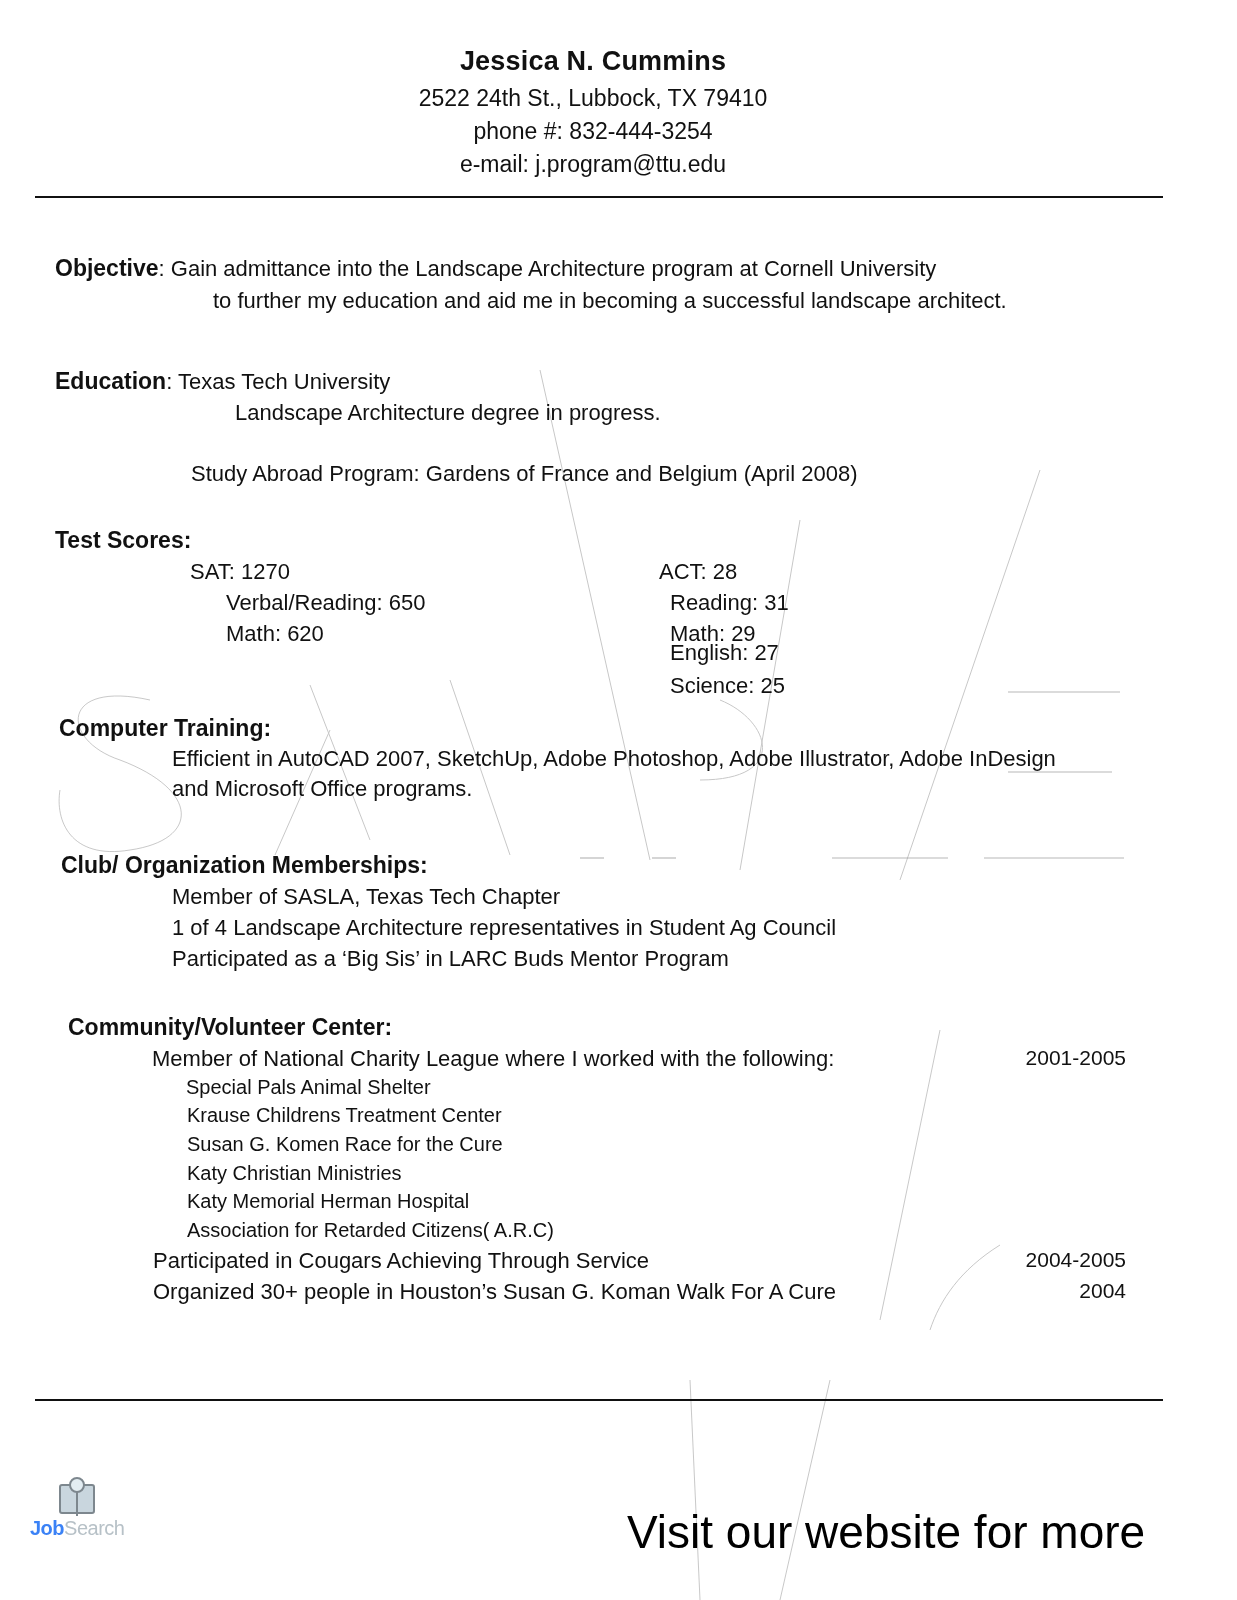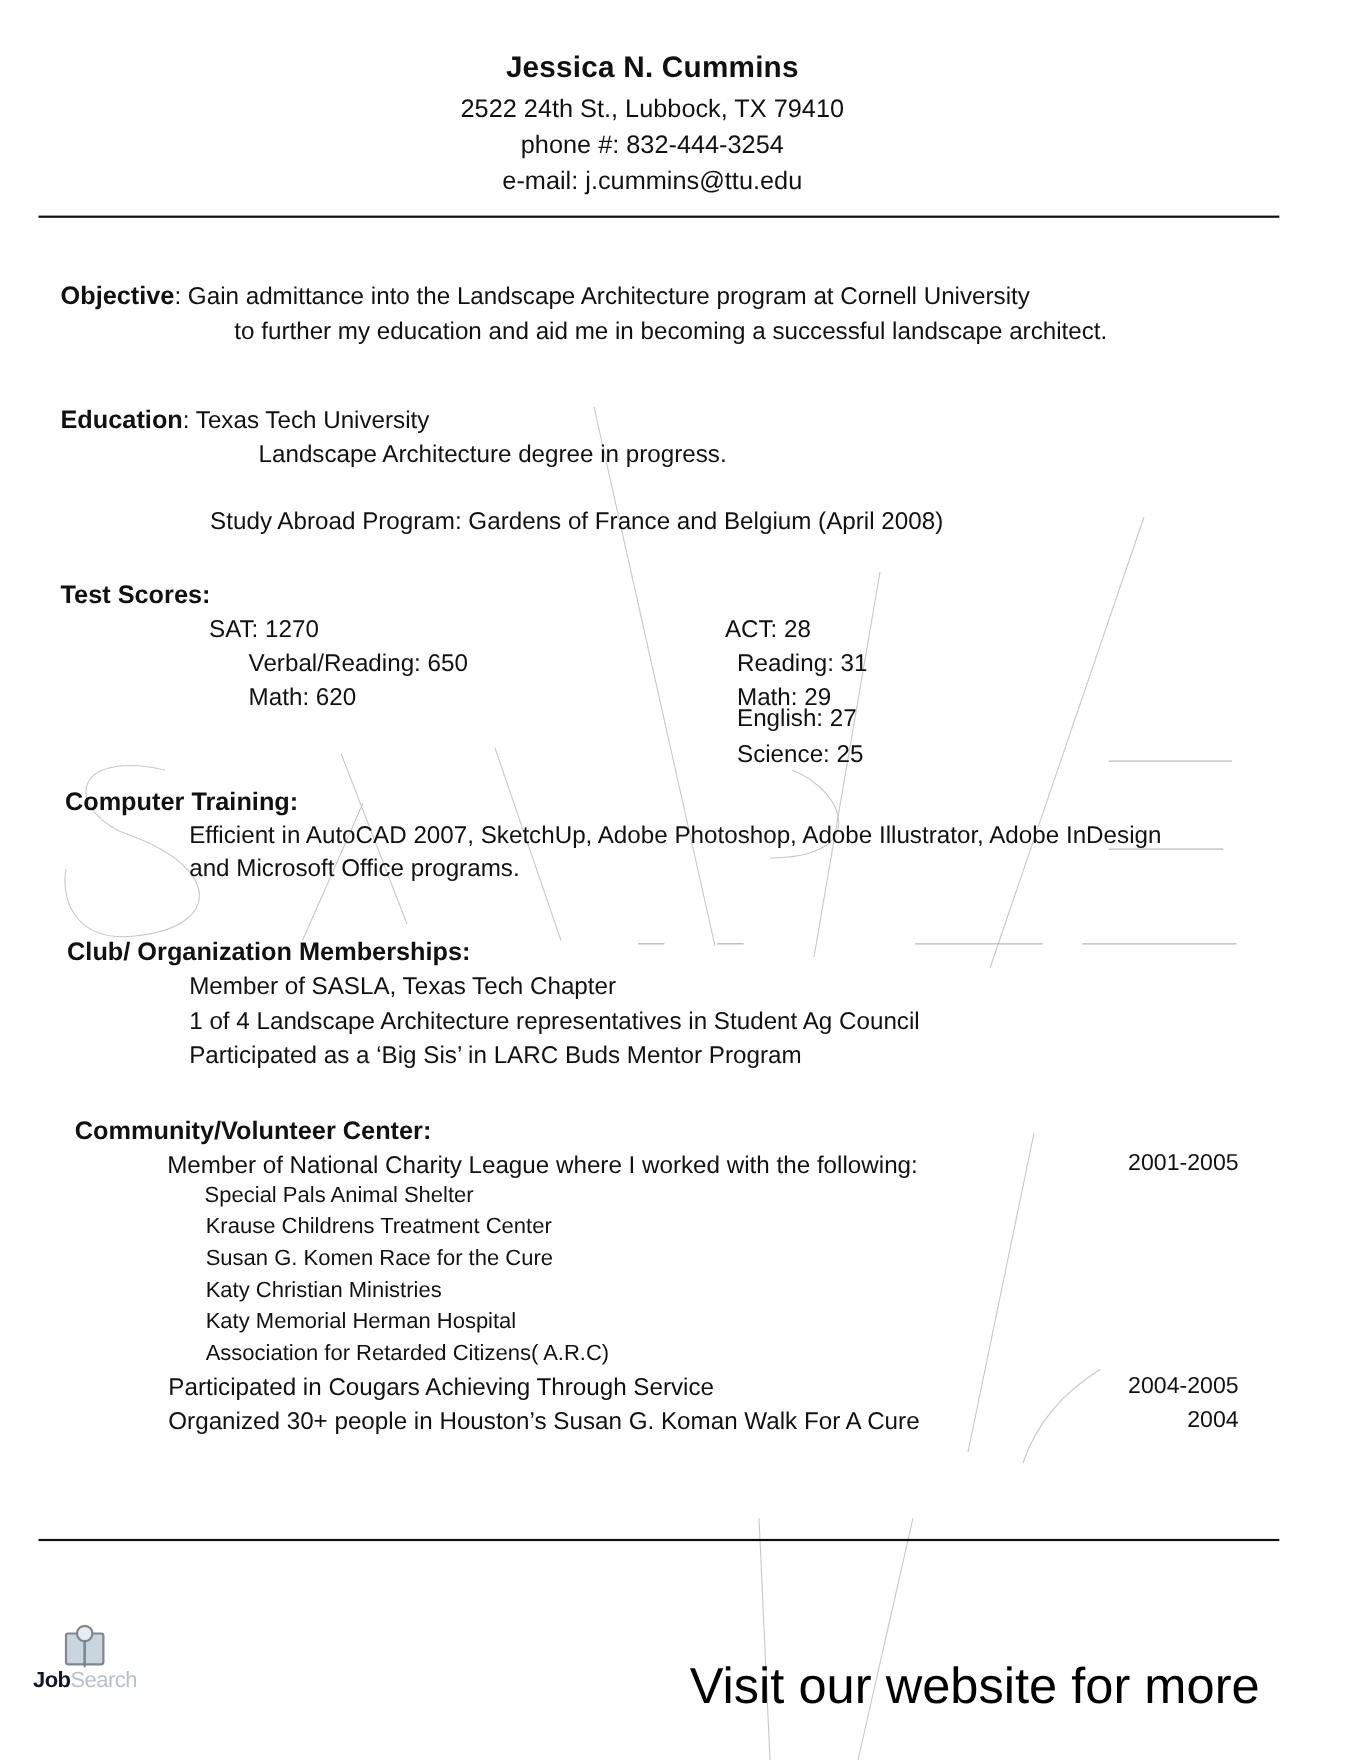--- a/index.html
+++ b/index.html
@@ -13,21 +13,21 @@
   .contact { font-size: 23px; }
   .rule { position: absolute; left: 35px; width: 1128px; height: 2px; background: #111; }
   .section-label { font-size: 23px; font-weight: bold; }
   .body-text { font-size: 22px; }
   .small-text { font-size: 20px; }
   .year { font-size: 21px; text-align: right; width: 160px; }
   
   .wm { position: absolute; left: 0; top: 0; width: 1237px; height: 1600px; pointer-events: none; }
   .logo { position: absolute; left: 28px; top: 1476px; width: 100px; }
   .logo-text { position: absolute; left: 30px; top: 1517px; font-size: 20px; font-weight: bold; letter-spacing: -0.5px; }
-  .logo-job { color: #0f172a; }
+  .logo-job { color: #3b82f6; }
   .logo-search { color: #b7c1c7; font-weight: normal; }
   .cta { left: 627px; top: 1505px; font-size: 46px; color: #000; letter-spacing: 0px; }
 </style>
 </head>
 <body>
 
 <svg class="wm" viewBox="0 0 1237 1600" xmlns="http://www.w3.org/2000/svg">
   <g fill="none" stroke="#9a9a9a" stroke-width="1" opacity="0.55">
     <path d="M150 700 C 60 680, 60 740, 120 760 C 200 790, 200 840, 130 850 C 70 860, 55 820, 60 790"></path>
     <path d="M310 685 L 370 840 M 330 730 L 275 855"></path>
@@ -43,21 +43,21 @@
     <line x1="580" y1="858" x2="604" y2="858"></line>
     <line x1="652" y1="858" x2="676" y2="858"></line>
     <line x1="832" y1="858" x2="948" y2="858"></line>
     <line x1="984" y1="858" x2="1124" y2="858"></line>
   </g>
 </svg>
 
 <div class="abs hdr name">Jessica N. Cummins</div>
 <div class="abs hdr contact" style="top:85px;">2522 24th St., Lubbock, TX 79410</div>
 <div class="abs hdr contact" style="top:118px;">phone #: 832-444-3254</div>
-<div class="abs hdr contact" style="top:151px;">e-mail: j.cummins@ttu.edu</div>
+<div class="abs hdr contact" style="top:151px;">e-mail: j.program@ttu.edu</div>
 
 <div class="rule" style="top:196px;"></div>
 
 <div class="abs body-text" style="left:55px; top:255px;">
   <span class="section-label">Objective</span><span>:</span><span> Gain admittance into the Landscape Architecture program at Cornell University</span>
 </div>
 <div class="abs body-text" style="left:213px; top:288px;">to further my education and aid me in becoming a successful landscape architect.</div>
 
 <div class="abs body-text" style="left:55px; top:368px;">
   <span class="section-label">Education</span><span>:</span><span> Texas Tech University</span>

